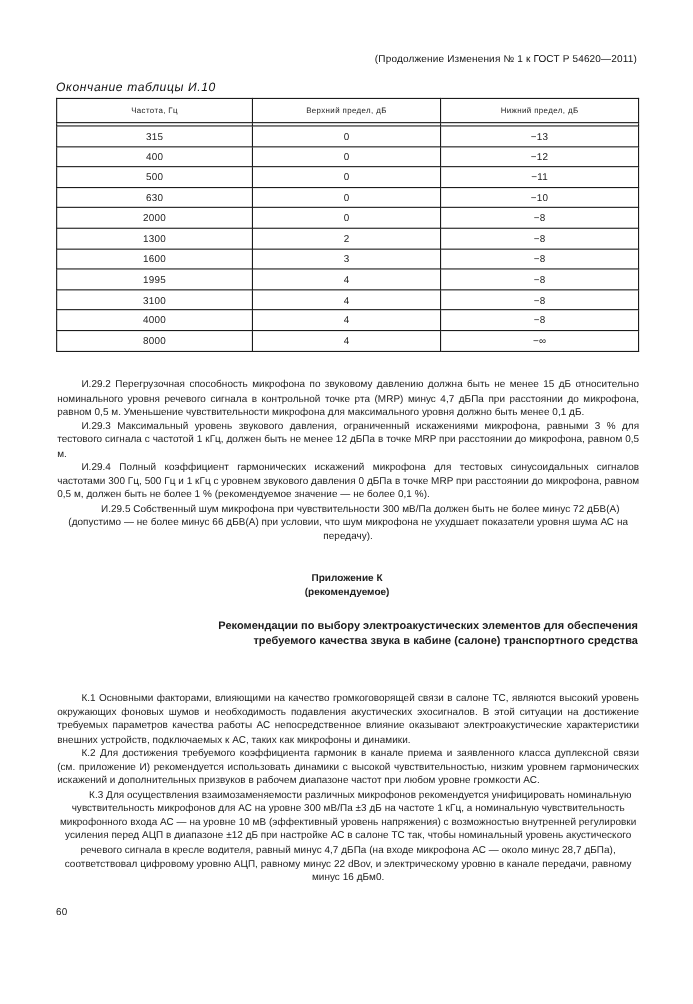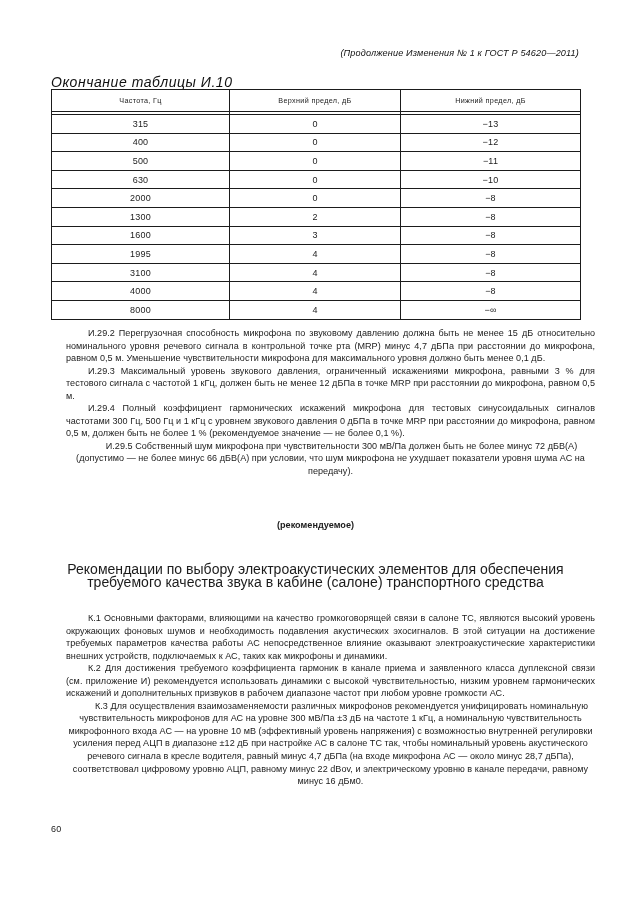--- a/index.html
+++ b/index.html
@@ -22,35 +22,34 @@
     width: 630px;
     height: 913px;
     overflow: hidden;
   }
 
   
   .running-head {
     position: absolute;
     top: 48px;
     right: 51px;
-    font-style: italic;
     font-size: 9.1px;
     letter-spacing: 0.15px;
     white-space: nowrap;
     color: #111;
     text-align: right;
   }
 
   
   .table-caption {
     position: absolute;
     top: 74px;
     left: 51px;
     font-style: italic;
-    font-size: 14px;
+    font-size: 11px;
     letter-spacing: 0.55px;
     color: #111;
   }
 
   
   .limits-table {
     position: absolute;
     top: 89px;
     left: 51px;
     width: 529px;
@@ -90,22 +89,23 @@
     letter-spacing: 0.2px;
     padding: 0;
   }
   .limits-table tbody td.val-inf {
     font-size: 9px;
   }
 
   
   .body-block {
     position: absolute;
-    left: 66px;
-    width: 529px;
+    left: 52px;
+    width: 529px;
+    margin-top: 16px;
   }
   p.para {
     margin: 0;
     font-size: 9.05px;
     line-height: 12.55px;
     text-align: justify;
     text-justify: inter-word;
     text-indent: 22px;
     letter-spacing: 0.04px;
     color: #1b1b1b;
@@ -122,23 +122,23 @@
     font-weight: bold;
     font-size: 9.1px;
     line-height: 12.6px;
     letter-spacing: 0.02px;
     color: #1b1b1b;
   }
   .appendix-title {
     position: absolute;
     left: 51px;
     width: 529px;
-    text-align: center;
-    font-weight: normal;
-    font-size: 14px;
+    text-align: right;
+    font-weight: bold;
+    font-size: 10px;
     line-height: 13.4px;
     letter-spacing: 0.02px;
     color: #1b1b1b;
   }
 
   
   .folio {
     position: absolute;
     left: 51px;
     top: 824px;
@@ -234,20 +234,21 @@
   </table>
 
   <div class="body-block" style="top:327px;">
     <p class="para">И.29.2 Перегрузочная способность микрофона по звуковому давлению должна быть не менее 15 дБ относительно номинального уровня речевого сигнала в контрольной точке рта (MRP) минус 4,7 дБПа при расстоянии до микрофона, равном 0,5 м. Уменьшение чувствительности микрофона для максимального уровня должно быть менее 0,1 дБ.</p>
     <p class="para">И.29.3 Максимальный уровень звукового давления, ограниченный искажениями микрофона, равными 3 % для тестового сигнала с частотой 1 кГц, должен быть не менее 12 дБПа в точке MRP при расстоянии до микрофона, равном 0,5 м.</p>
     <p class="para">И.29.4 Полный коэффициент гармонических искажений микрофона для тестовых синусоидальных сигналов частотами 300 Гц, 500 Гц и 1 кГц с уровнем звукового давления 0 дБПа в точке MRP при расстоянии до микрофона, равном 0,5 м, должен быть не более 1 % (рекомендуемое значение — не более 0,1 %).</p>
     <p class="para">И.29.5 Собственный шум микрофона при чувствительности 300 мВ/Па должен быть не более минус 72 дБВ(А) (допустимо — не более минус 66 дБВ(А) при условии, что шум микрофона не ухудшает показатели уровня шума АС на передачу).</p>
   </div>
 
   <div class="appendix-head" style="top:519px;">
+    <div>Приложение К</div>
     <div>(рекомендуемое)</div>
   </div>
 
   <div class="appendix-title" style="top:563px;">
     <div>Рекомендации по выбору электроакустических элементов для обеспечения</div>
     <div>требуемого качества звука в кабине (салоне) транспортного средства</div>
   </div>
 
   <div class="body-block" style="top:612px;">
     <p class="para">К.1 Основными факторами, влияющими на качество громкоговорящей связи в салоне ТС, являются высокий уровень окружающих фоновых шумов и необходимость подавления акустических эхосигналов. В этой ситуации на достижение требуемых параметров качества работы АС непосредственное влияние оказывают электроакустические характеристики внешних устройств, подключаемых к АС, таких как микрофоны и динамики.</p>

